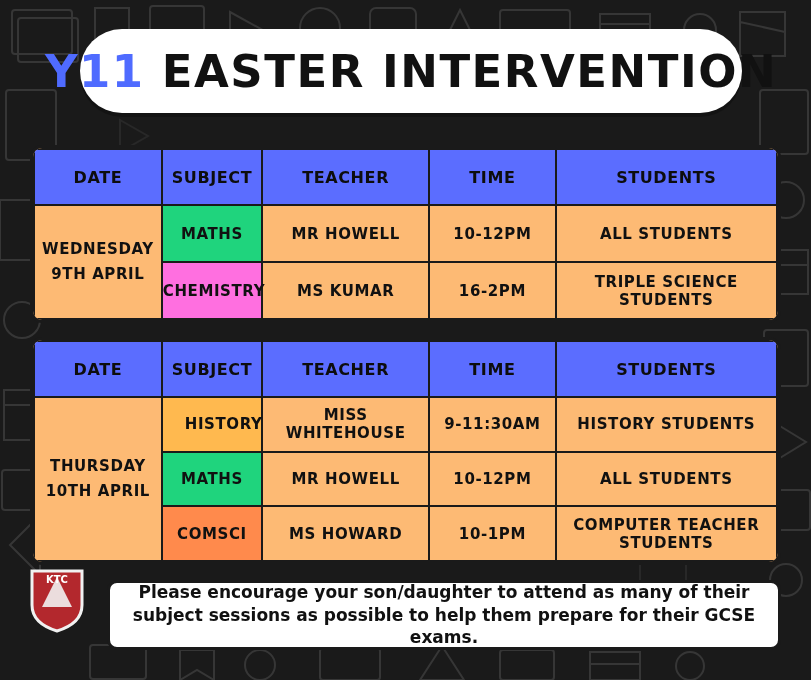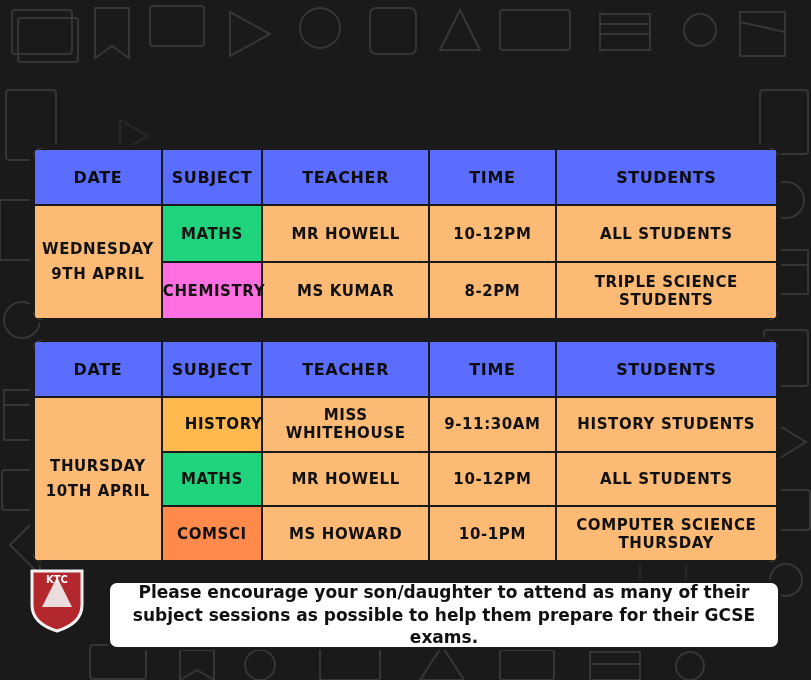--- a/index.html
+++ b/index.html
@@ -165,20 +165,23 @@
         <path d="M420 680 l22 -34 22 34z"></path>
         <rect x="500" y="650" width="54" height="30" rx="3"></rect>
         <path d="M590 652 h50 v28 h-50z M590 664 h50"></path>
         <circle cx="690" cy="666" r="14"></circle>
         <path d="M120 120 l28 16 -28 16z" opacity="0.5"></path>
         <rect x="640" y="560" width="46" height="30" rx="3" opacity="0.5"></rect>
       </g>
     </svg>
   </div>
 
+  <div class="title-pill">
+    <div class="title-text"><span class="accent" style="color: rgb(79, 107, 255);">Y11</span><span> EASTER INTERVENTION</span></div>
+  </div>
 
   <div class="table-block" id="table-1">
     <table class="sched">
       <colgroup>
         <col class="col-date">
           <col class="col-subject">
           <col class="col-teacher">
           <col class="col-time">
           <col class="col-students">
       </colgroup>
@@ -198,21 +201,21 @@
             <div>9TH APRIL</div>
           </td>
           <td class="subject" style="background: rgb(31, 212, 125);">MATHS</td>
           <td>MR HOWELL</td>
           <td>10-12PM</td>
           <td>ALL STUDENTS</td>
         </tr>
         <tr>
           <td class="subject" style="background: rgb(255, 111, 224);">CHEMISTRY</td>
           <td>MS KUMAR</td>
-          <td>8-2PM</td>
+          <td>16-2PM</td>
           <td>TRIPLE SCIENCE STUDENTS</td>
         </tr>
       </tbody>
     </table>
   </div>
 
   <div class="table-block" id="table-2">
     <table class="sched">
       <colgroup>
         <col class="col-date">
@@ -244,21 +247,21 @@
         <tr>
           <td class="subject" style="background: rgb(31, 212, 125);">MATHS</td>
           <td>MR HOWELL</td>
           <td>10-12PM</td>
           <td>ALL STUDENTS</td>
         </tr>
         <tr>
           <td class="subject" style="background: rgb(255, 138, 76);">COMSCI</td>
           <td>MS HOWARD</td>
           <td>10-1PM</td>
-          <td>COMPUTER SCIENCE THURSDAY</td>
+          <td>COMPUTER TEACHER STUDENTS</td>
         </tr>
       </tbody>
     </table>
   </div>
 
   <div class="crest">
     <svg width="58" height="66" viewBox="0 0 58 66" xmlns="http://www.w3.org/2000/svg">
       <path d="M4 4 h50 v34 c0 14 -12 22 -25 26 C16 60 4 52 4 38 z" fill="#b3282d" stroke="#f1f1f1" stroke-width="3"></path>
       <path d="M29 10 L44 40 H14 z" fill="#f1f1f1" opacity="0.9"></path>
       <text x="29" y="16" text-anchor="middle" font-family="DejaVu Sans, sans-serif" font-size="10" font-weight="bold" fill="#ffffff">KTC</text>

